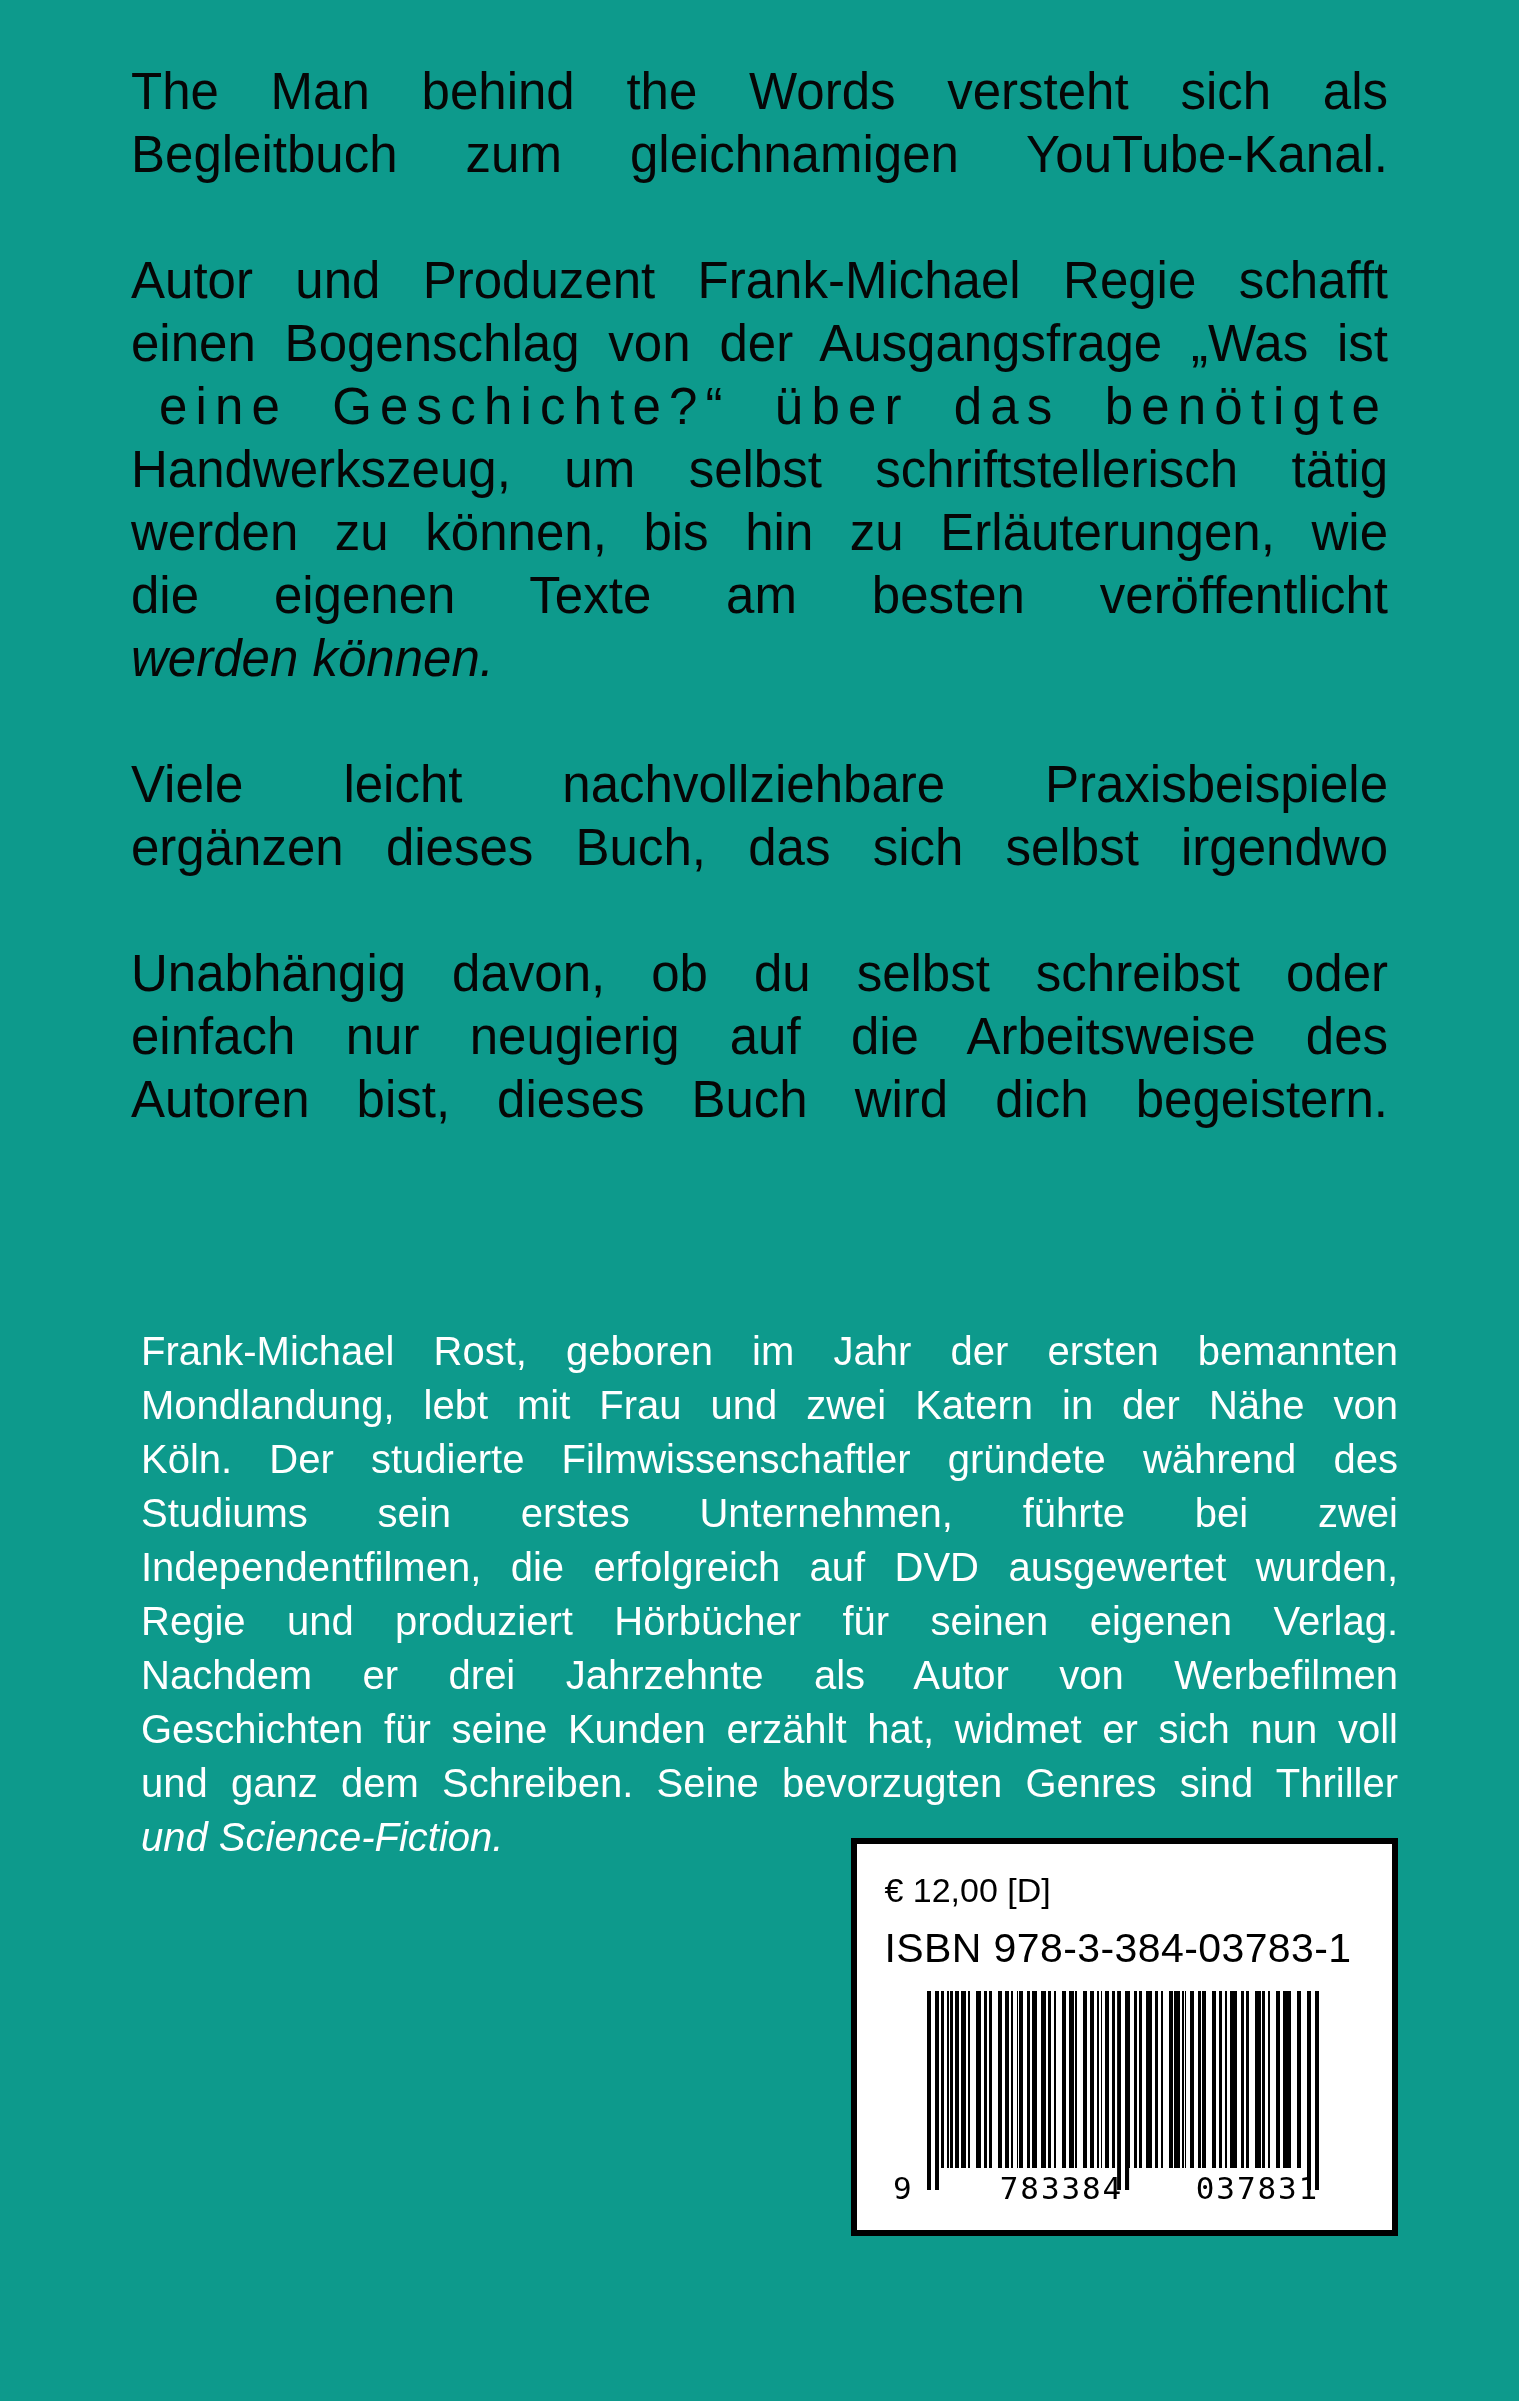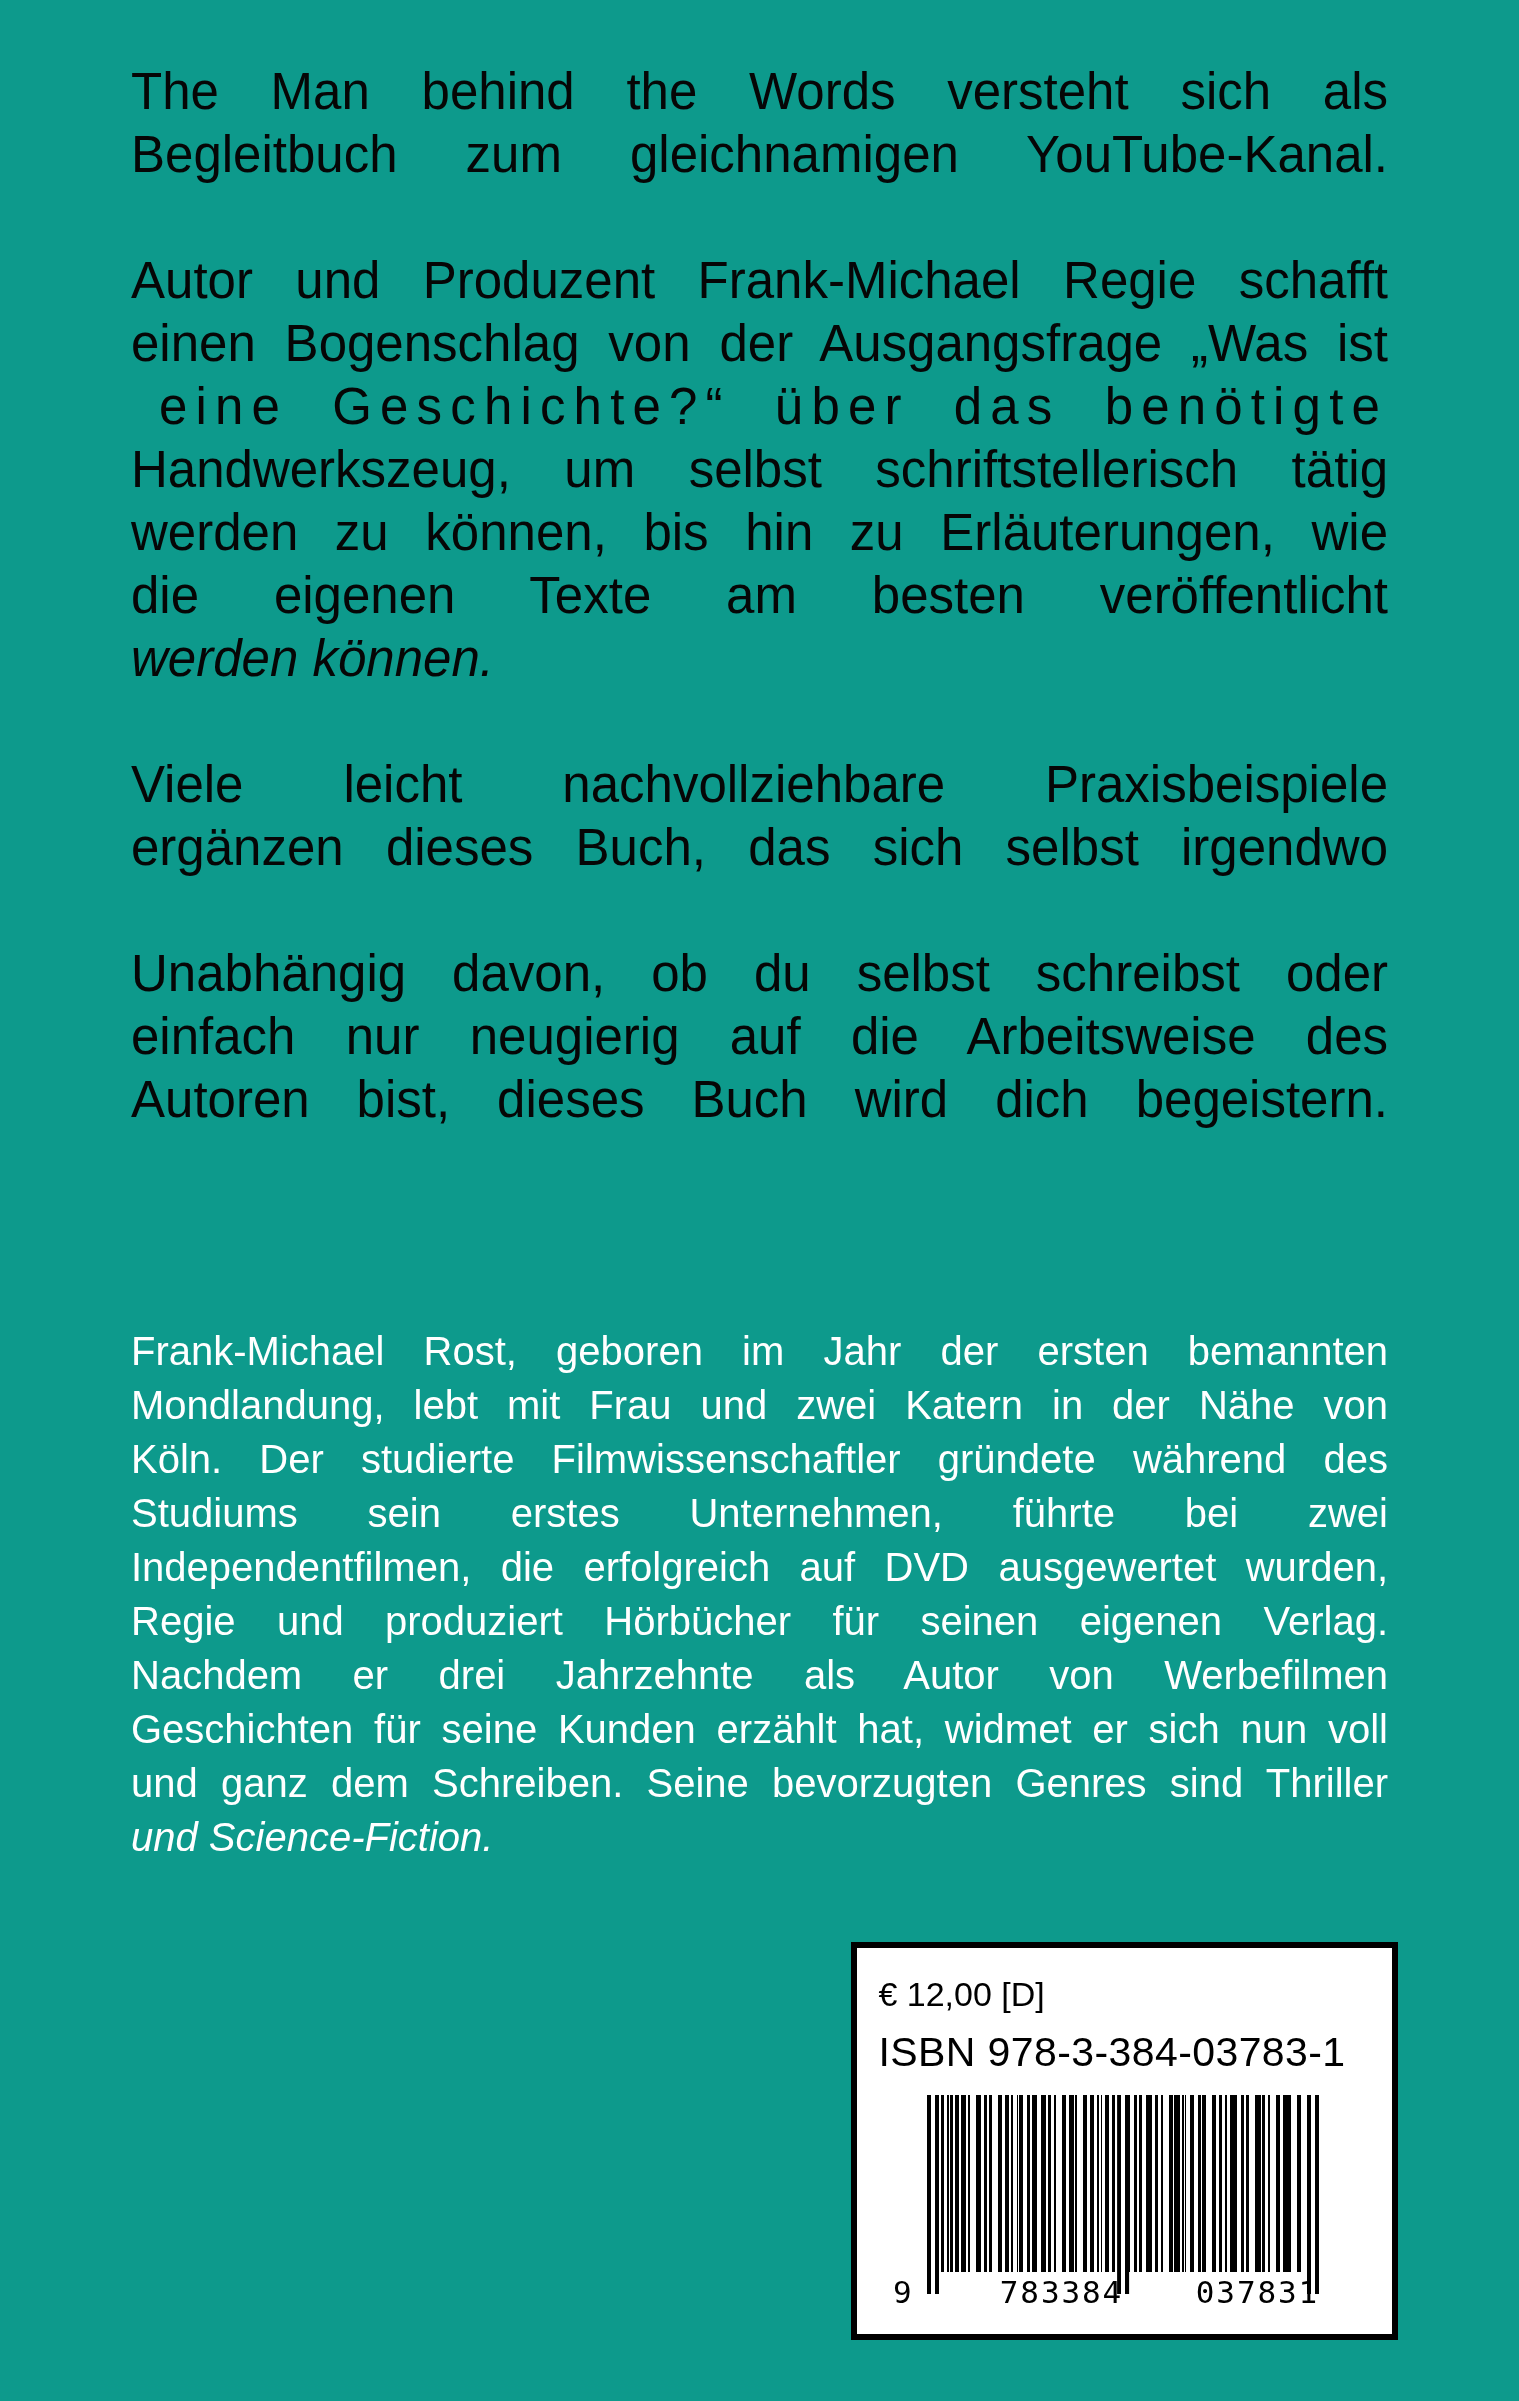--- a/index.html
+++ b/index.html
@@ -19,33 +19,34 @@
   .para { margin: 0 0 63px 0; }
   .para:last-child { margin-bottom: 0; }
   .line { display: block; text-align: justify; text-align-last: justify; }
   .short-last .line:last-child { text-align-last: left; font-style: italic; }
   .lines { display: contents; }
   b { font-weight: normal; }
   
   .p2 .line:nth-child(3) { letter-spacing: 0.16em; margin-left: 28px; }
 
   .bio {
-    position: absolute; left: 131px; top: 1324px; width: 1257px;
+    position: absolute; left: 141px; top: 1324px; width: 1257px;
     color: #ffffff;
     font-size: 40px; line-height: 54px;
   }
 
   
   .price-box {
-    position: absolute; left: 851px; top: 1942px;
+    position: absolute; left: 851px; top: 1838px;
     width: 547px; height: 398px;
     background: #ffffff;
     border: 6.4px solid #000000;
     box-sizing: border-box;
     color: #000;
+    padding-left: 6px;
   }
   .price {
     margin: 25px 0 0 21.4px;
     font-size: 34px; line-height: 42px;
   }
   .isbn {
     margin: 13px 0 0 21.4px;
     font-size: 41px; line-height: 49px;
     letter-spacing: 0.01em;
   }

